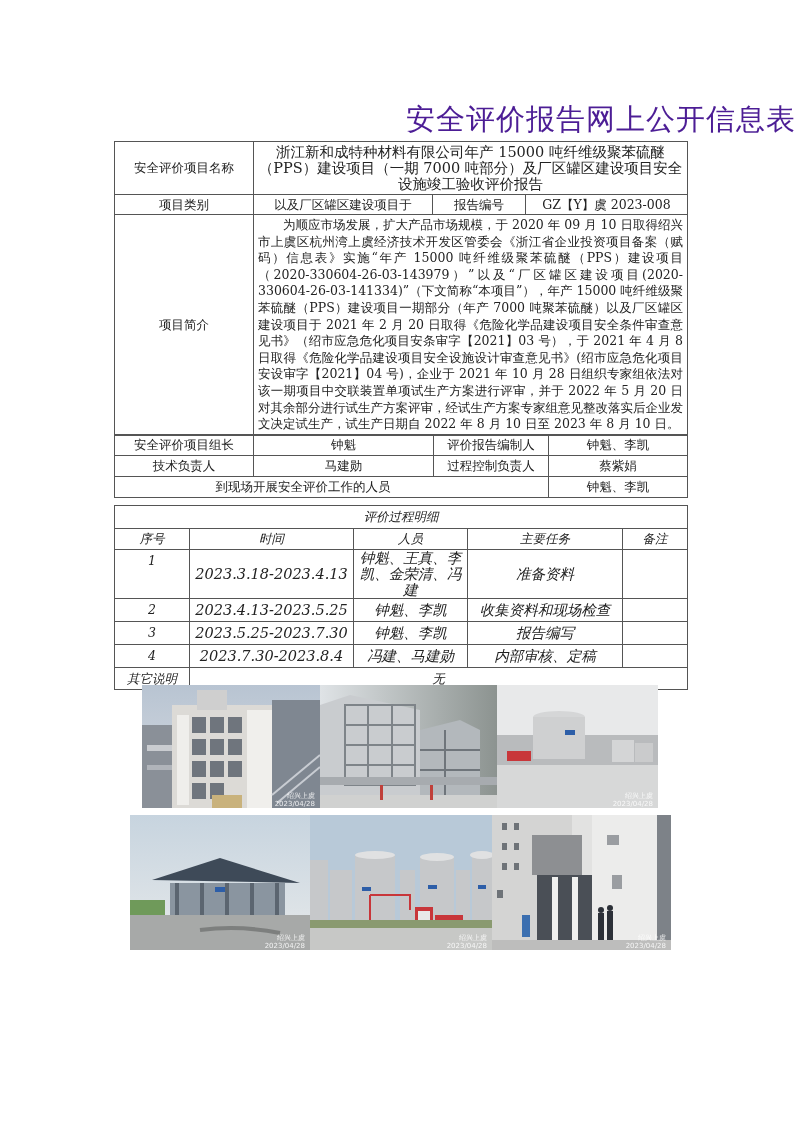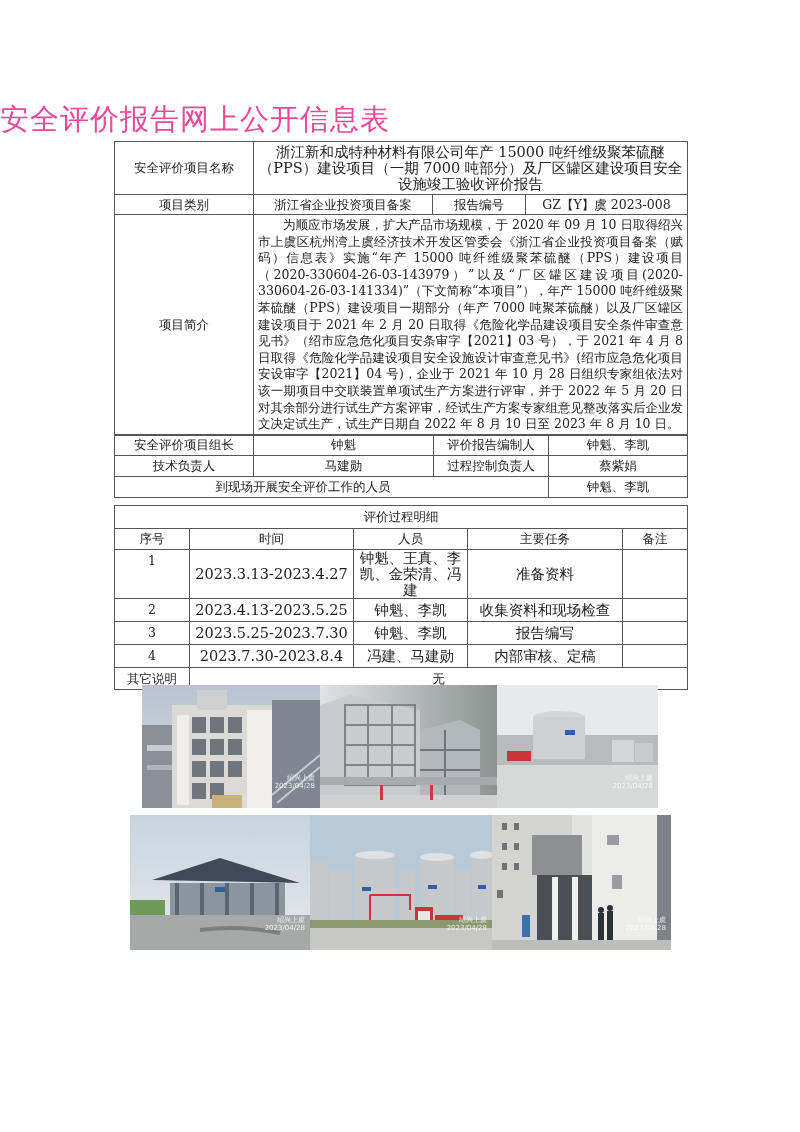--- a/index.html
+++ b/index.html
@@ -1,32 +1,32 @@
 <!DOCTYPE html>
 <html><head>
 <meta charset="utf-8">
 <style>
   html, body { margin: 0; padding: 0; background: #ffffff; }
   body { width: 800px; height: 1132px; position: relative; overflow: hidden;
          font-family: "DejaVu Serif", "Liberation Serif", serif; color: #222; }
-  .title { position: absolute; left: 0; top: 100px; width: 796px; text-align: left;
-           font-size: 29px; letter-spacing: 1px; color: #ec4899; }
+  .title { position: absolute; left: 0; top: 100px; width: 796px; text-align: right;
+           font-size: 29px; letter-spacing: 1px; color: #4c1d95; }
   table { border-collapse: collapse; position: absolute; left: 114px; width: 573px;
           table-layout: fixed; font-size: 12.5px; }
   td { border: 1px solid #555; text-align: center; vertical-align: middle; padding: 0 3px;
        line-height: 18px; color: #222; }
   #t1 { top: 141px; }
   #t2 { top: 434px; }
-  #t3 { top: 505px; }
+  #t3 { top: 505px; font-style: italic; }
   .big { font-size: 14.5px; line-height: 16px; }
   .intro { text-align: justify; text-indent: 2em; padding: 2px 4px; line-height: 16.6px; font-size: 12.5px; margin-left: 20px; }
   .name-cell { font-size: 14.5px; line-height: 16px; padding: 2px 4px; margin-left: 37px; }
   .photos { position: absolute; display: flex; }
   .photo { position: relative; overflow: hidden; }
-  .wm { position: absolute; right: 5px; bottom: 18px; color: rgba(255,255,255,0.85);
+  .wm { position: absolute; right: 5px; bottom: 0; color: rgba(255,255,255,0.85);
         font-size: 7px; line-height: 8px; text-align: right; font-family: "DejaVu Sans", sans-serif; }
 </style>
 </head>
 <body>
 
 <div class="title">安全评价报告网上公开信息表</div>
 
 <table id="t1">
   <colgroup>
       <col style="width:139px">
@@ -34,21 +34,21 @@
       <col style="width:93px">
       <col style="width:162px">
     </colgroup>
   <tbody>
       <tr style="height:50px">
     <td>安全评价项目名称</td>
     <td colspan="3" class="name-cell">浙江新和成特种材料有限公司年产 15000 吨纤维级聚苯硫醚（PPS）建设项目（一期 7000 吨部分）及厂区罐区建设项目安全设施竣工验收评价报告</td>
   </tr>
   <tr style="height:20px">
     <td>项目类别</td>
-    <td>浙江省企业投资项目备案</td>
+    <td>以及厂区罐区建设项目于</td>
     <td>报告编号</td>
     <td>GZ【Y】虞 2023-008</td>
   </tr>
   <tr style="height:207px">
     <td>项目简介</td>
     <td colspan="3" class="intro">为顺应市场发展，扩大产品市场规模，于 2020 年 09 月 10 日取得绍兴市上虞区杭州湾上虞经济技术开发区管委会《浙江省企业投资项目备案（赋码）信息表》实施“年产 15000 吨纤维级聚苯硫醚（PPS）建设项目（2020-330604-26-03-143979）”以及“厂区罐区建设项目(2020-330604-26-03-141334)”（下文简称“本项目”），年产 15000 吨纤维级聚苯硫醚（PPS）建设项目一期部分（年产 7000 吨聚苯硫醚）以及厂区罐区建设项目于 2021 年 2 月 20 日取得《危险化学品建设项目安全条件审查意见书》（绍市应急危化项目安条审字【2021】03 号），于 2021 年 4 月 8 日取得《危险化学品建设项目安全设施设计审查意见书》(绍市应急危化项目安设审字【2021】04 号)，企业于 2021 年 10 月 28 日组织专家组依法对该一期项目中交联装置单项试生产方案进行评审，并于 2022 年 5 月 20 日对其余部分进行试生产方案评审，经试生产方案专家组意见整改落实后企业发文决定试生产，试生产日期自 2022 年 8 月 10 日至 2023 年 8 月 10 日。</td>
   </tr>
 </tbody>
   </table>
 
@@ -93,21 +93,21 @@
   </tr>
   <tr style="height:21px">
     <td>序号</td>
     <td>时间</td>
     <td>人员</td>
     <td>主要任务</td>
     <td>备注</td>
   </tr>
   <tr style="height:36px">
     <td style="vertical-align:top; padding-top:2px">1</td>
-    <td class="big">2023.3.13-2023.4.27</td>
+    <td class="big">2023.3.18-2023.4.13</td>
     <td class="big">钟魁、王真、李凯、金荣清、冯建</td>
     <td class="big">准备资料</td>
     <td></td>
   </tr>
   <tr style="height:23px">
     <td>2</td>
     <td class="big">2023.4.13-2023.5.25</td>
     <td class="big">钟魁、李凯</td>
     <td class="big">收集资料和现场检查</td>
     <td></td>

